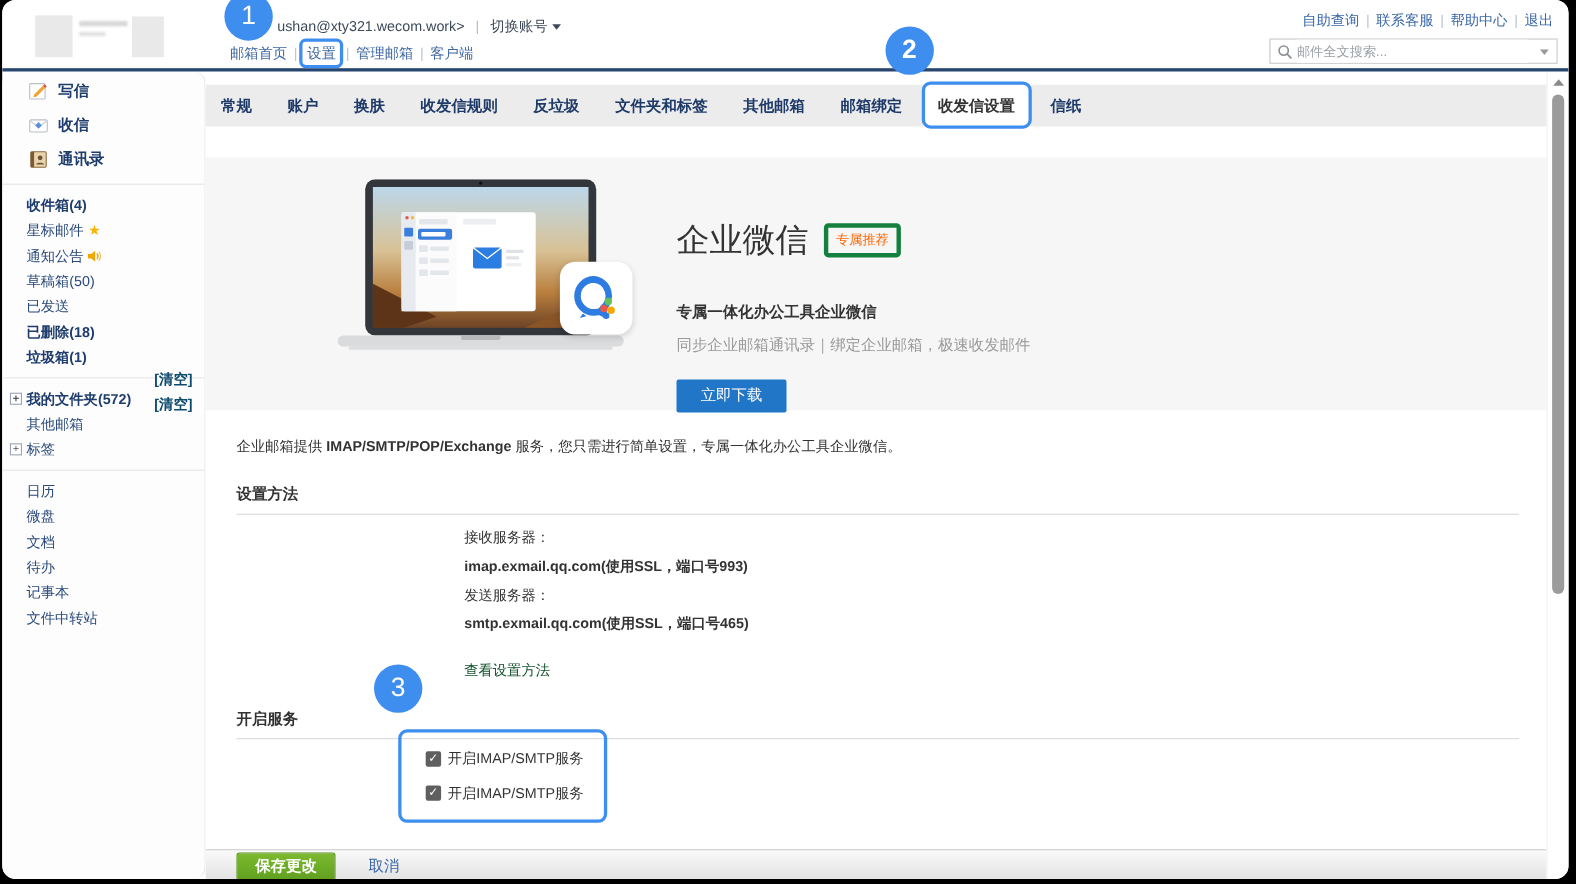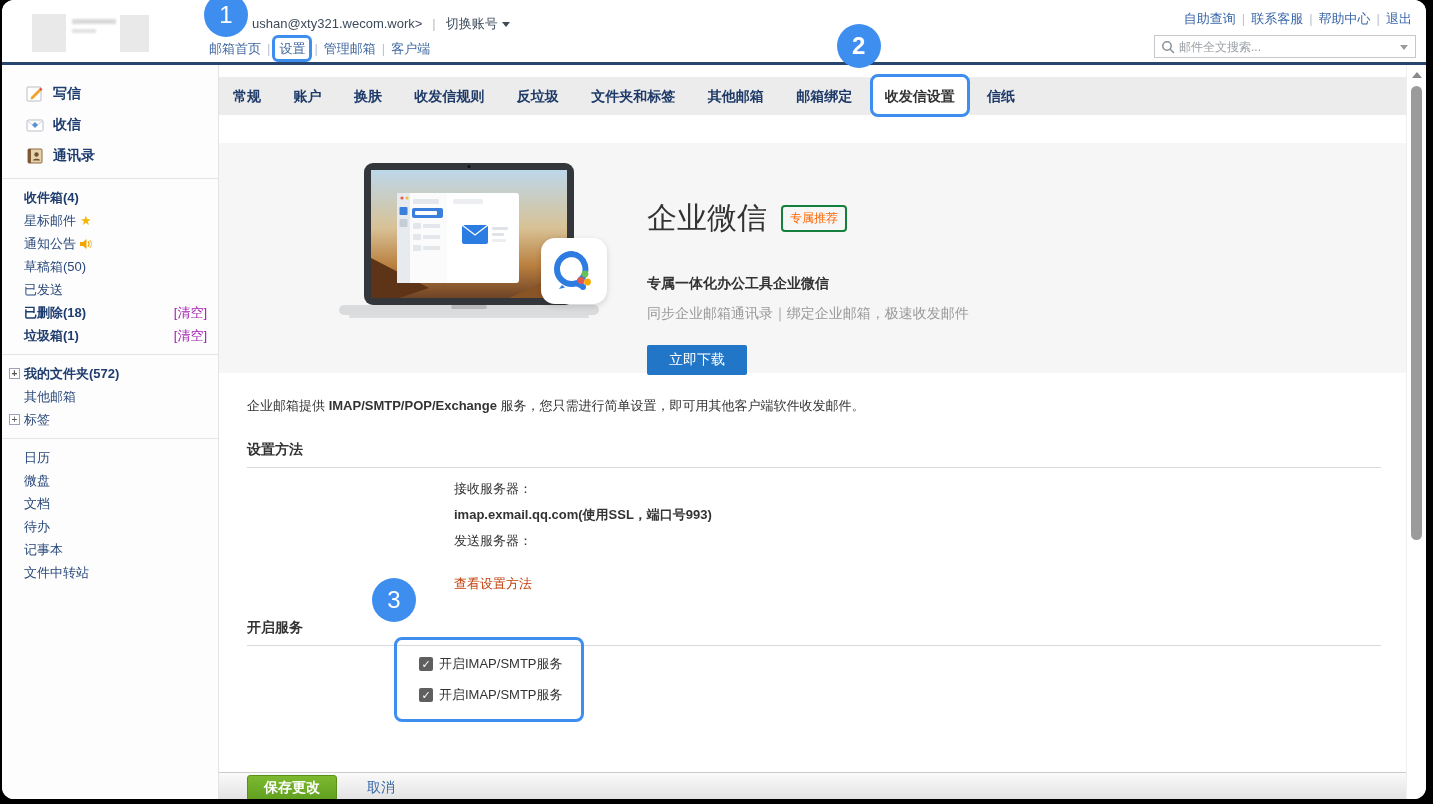--- a/index.html
+++ b/index.html
@@ -32,62 +32,62 @@
   .search-caret { position:absolute; right:7px; top:9px; width:0; height:0; border-left:4px solid transparent; border-right:4px solid transparent; border-top:5px solid #999; }
 
   
   .badge { position:absolute; width:44px; height:44px; border-radius:50%; background:#3e8ef0; color:#fff; font-size:24px; text-align:center; line-height:44px; z-index:40; }
   #badge-1 { left:202px; top:-7px; }
 
   
   .body { flex:1; display:flex; min-height:0; }
 
   
-  .sidebar { width:217px; flex:0 0 auto; background:#fdfdfd; border-right:1px solid #e3e3e3; padding-top:13px; font-size:13px; color:#29497b; overflow:hidden; }
+  .sidebar { width:185px; flex:0 0 auto; background:#fdfdfd; border-right:1px solid #e3e3e3; padding-top:2px; font-size:13px; color:#29497b; overflow:hidden;border-radius:11px; }
   .compose-item { height:31px; display:flex; align-items:center; cursor:pointer; }
   .compose-item .cicon { width:18px; height:18px; margin-left:24px; margin-right:9px; flex:0 0 auto; }
   .compose-item .clabel { font-size:14px; font-weight:bold; color:#1e3c6e; }
   .side-divider { height:1px; background:#e5e5e5; margin:7px 0; }
   .side-row { height:23px; line-height:23px; padding-left:22px; position:relative; cursor:pointer; white-space:nowrap; }
   .side-row.bold { font-weight:bold; color:#1e3c6e; }
-  .side-row .action { position:absolute; right:11px; font-weight:normal; color:#a21caf; cursor:pointer; }
+  .side-row .action { position:absolute; right:11px; font-weight:bold; color:#0c4a6e; cursor:pointer;margin-top:43px; }
   .side-row .star { color:#f7b500; margin-left:4px; font-size:13px; }
   .side-row .spk { margin-left:4px; vertical-align:-2px; }
   .side-row .expander { position:absolute; left:7px; top:6px; width:11px; height:11px; border:1px solid #9aa4b5; background:#fff; font-size:10px; line-height:9px; text-align:center; color:#555; cursor:pointer; }
 
   
   .main { flex:1; position:relative; background:#fff; min-width:0; padding-left:28px; }
   .page-title { padding-top:19px; font-size:14px; font-weight:bold; color:#333; }
   .tab-strip { margin:12px 0 0 -28px; height:38px; background:#ececec; white-space:nowrap; }
   .tab { display:inline-block; height:38px; line-height:38px; padding:0 14px; font-size:14px; font-weight:bold; color:#1e3a68; cursor:pointer; position:relative; }
   .tab.active { background:#fff; color:#333; }
   .tab.active .tab-outline { position:absolute; left:-1px; top:-3px; right:-1px; bottom:-2px; border:3px solid #3e8ef0; border-radius:8px; pointer-events:none; }
   .tab.active .tab-badge { position:absolute; left:-34px; top:-53px; }
 
   
   .banner { margin:28px 0 0 -28px; height:230px; background:#f6f6f6; position:relative; }
   .laptop { position:absolute; left:100px; top:20px; width:300px; height:170px; }
   .wecom-icon { position:absolute; left:322px; top:95px; width:66px; height:66px; background:#fff; border-radius:14px; box-shadow:0 2px 6px rgba(0,0,0,0.15); display:flex; align-items:center; justify-content:center; }
   .promo-text { position:absolute; left:428px; top:55px; }
   .promo-title-row { display:flex; align-items:center; }
   .promo-title { font-size:30px; color:#333; }
-  .promo-badge { margin-left:14px; font-size:12px; color:#f60; border:2px solid #15803d; border-radius:4px; padding:3px 7px; }
+  .promo-badge { margin-left:14px; font-size:12px; color:#f60; border:4px solid #15803d; border-radius:4px; padding:3px 7px; }
   .promo-head { margin-top:36px; font-size:14px; font-weight:bold; color:#333; }
   .promo-sub { margin-top:12px; font-size:14px; color:#999; }
   .download-btn { margin-top:22px; width:100px; height:30px; background:#2176c7; color:#fff; font-size:14px; border:none; border-radius:2px; cursor:pointer; font-family:inherit; }
 
   
   .intro { margin-top:24px; font-size:13px; color:#333; }
   .intro b { font-weight:bold; }
   .section-title { margin-top:26px; font-size:14px; font-weight:bold; color:#333; }
   .rule { height:1px; background:#d9d9d9; margin-top:8px; margin-right:25px; }
   .server-block { margin-left:207px; margin-top:14px; font-size:13px; color:#333; }
   .server-block .srow { margin-bottom:13px; line-height:13px; }
   .server-block .srow.bold { font-weight:bold; }
-  .view-link { display:inline-block; margin-left:207px; margin-top:15px; font-size:13px; color:#c2410c; cursor:pointer; }
+  .view-link { display:inline-block; margin-left:207px; margin-top:15px; font-size:13px; color:#14532d; cursor:pointer; }
   .svc-wrap { position:relative; }
   .svc-box { position:relative; display:inline-block; margin-left:147px; margin-top:-9px; border:3px solid #3e8ef0; border-radius:8px; padding:15px 18px 15px 22px; }
   #badge-3 { left:-25px; top:-62px; }
   .chk-row { display:flex; align-items:center; font-size:13px; color:#333; white-space:nowrap; }
   .chk-row + .chk-row { margin-top:13px; }
   .chk { width:14px; height:14px; background:#5f5f5f; border-radius:2px; color:#fff; font-size:11px; line-height:14px; text-align:center; margin-right:6px; cursor:pointer; }
 
   
   .footer-bar { position:absolute; left:0; right:0; bottom:0; height:27px; background:linear-gradient(#fafafa,#e3e3e3); border-top:1px solid #ccc; padding-left:28px; display:flex; align-items:flex-start; }
   .save-btn { margin-top:2px; background:linear-gradient(#7cb92f,#5e9e1e); border:1px solid #569016; border-radius:3px; color:#fff; font-size:14px; font-weight:bold; padding:3px 16px 5px; cursor:pointer; font-family:inherit; }
@@ -264,29 +264,30 @@
           <div class="promo-title-row">
             <span class="promo-title">企业微信</span>
             <span class="promo-badge">专属推荐</span>
           </div>
           <div class="promo-head">专属一体化办公工具企业微信</div>
           <div class="promo-sub">同步企业邮箱通讯录｜绑定企业邮箱，极速收发邮件</div>
           <button class="download-btn">立即下载</button>
         </div>
       </div>
 
-      <div class="intro"><span>企业邮箱提供 </span><b>IMAP/SMTP/POP/Exchange</b><span> 服务，您只需进行简单设置，即可用其他客户端软件收发邮件。</span></div>
+      <div class="intro"><span>企业邮箱提供 </span><b>IMAP/SMTP/POP/Exchange</b><span> 服务，您只需进行简单设置，专属一体化办公工具企业微信。</span></div>
 
       <div class="section-title">设置方法</div>
       <div class="rule"></div>
 
       <div class="server-block">
         <div class="srow">接收服务器：</div>
         <div class="srow bold">imap.exmail.qq.com(使用SSL，端口号993)</div>
         <div class="srow">发送服务器：</div>
+        <div class="srow bold">smtp.exmail.qq.com(使用SSL，端口号465)</div>
       </div>
       <span class="view-link">查看设置方法</span>
 
       <div class="section-title">开启服务</div>
       <div class="rule"></div>
 
       <div class="svc-wrap">
         <div class="svc-box">
           <span class="badge" id="badge-3">3</span>
           <div class="chk-row">

